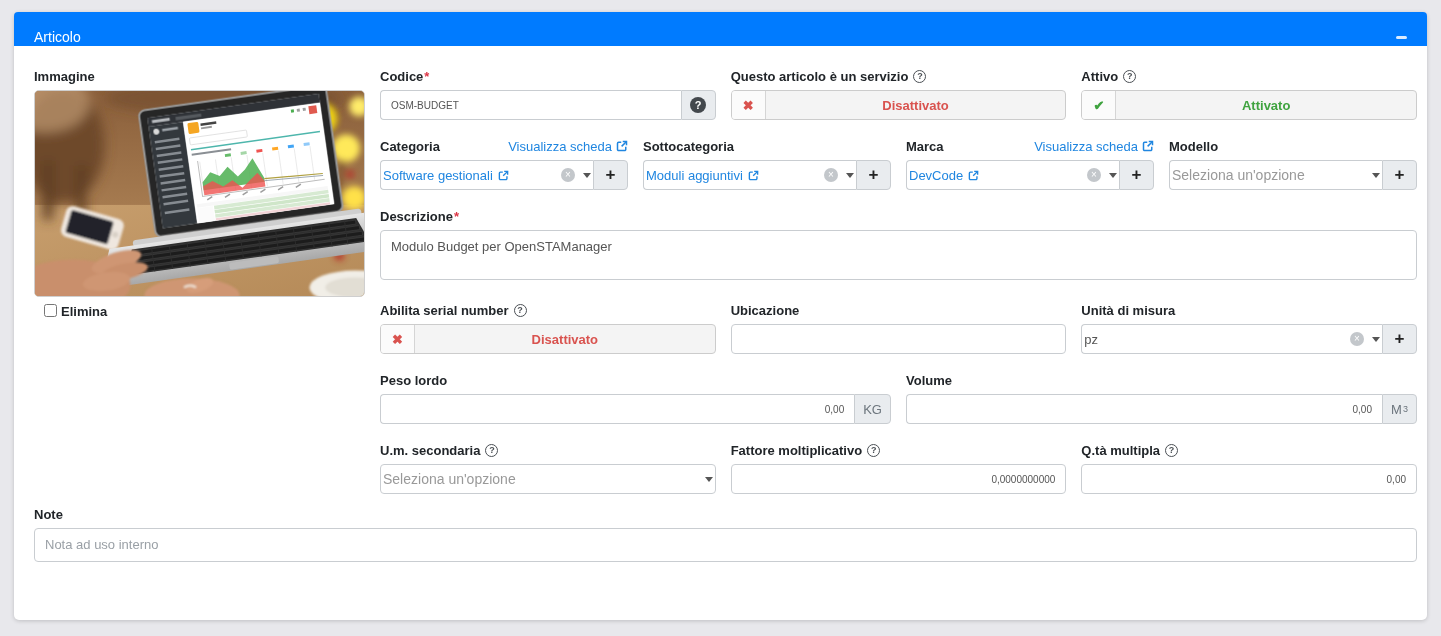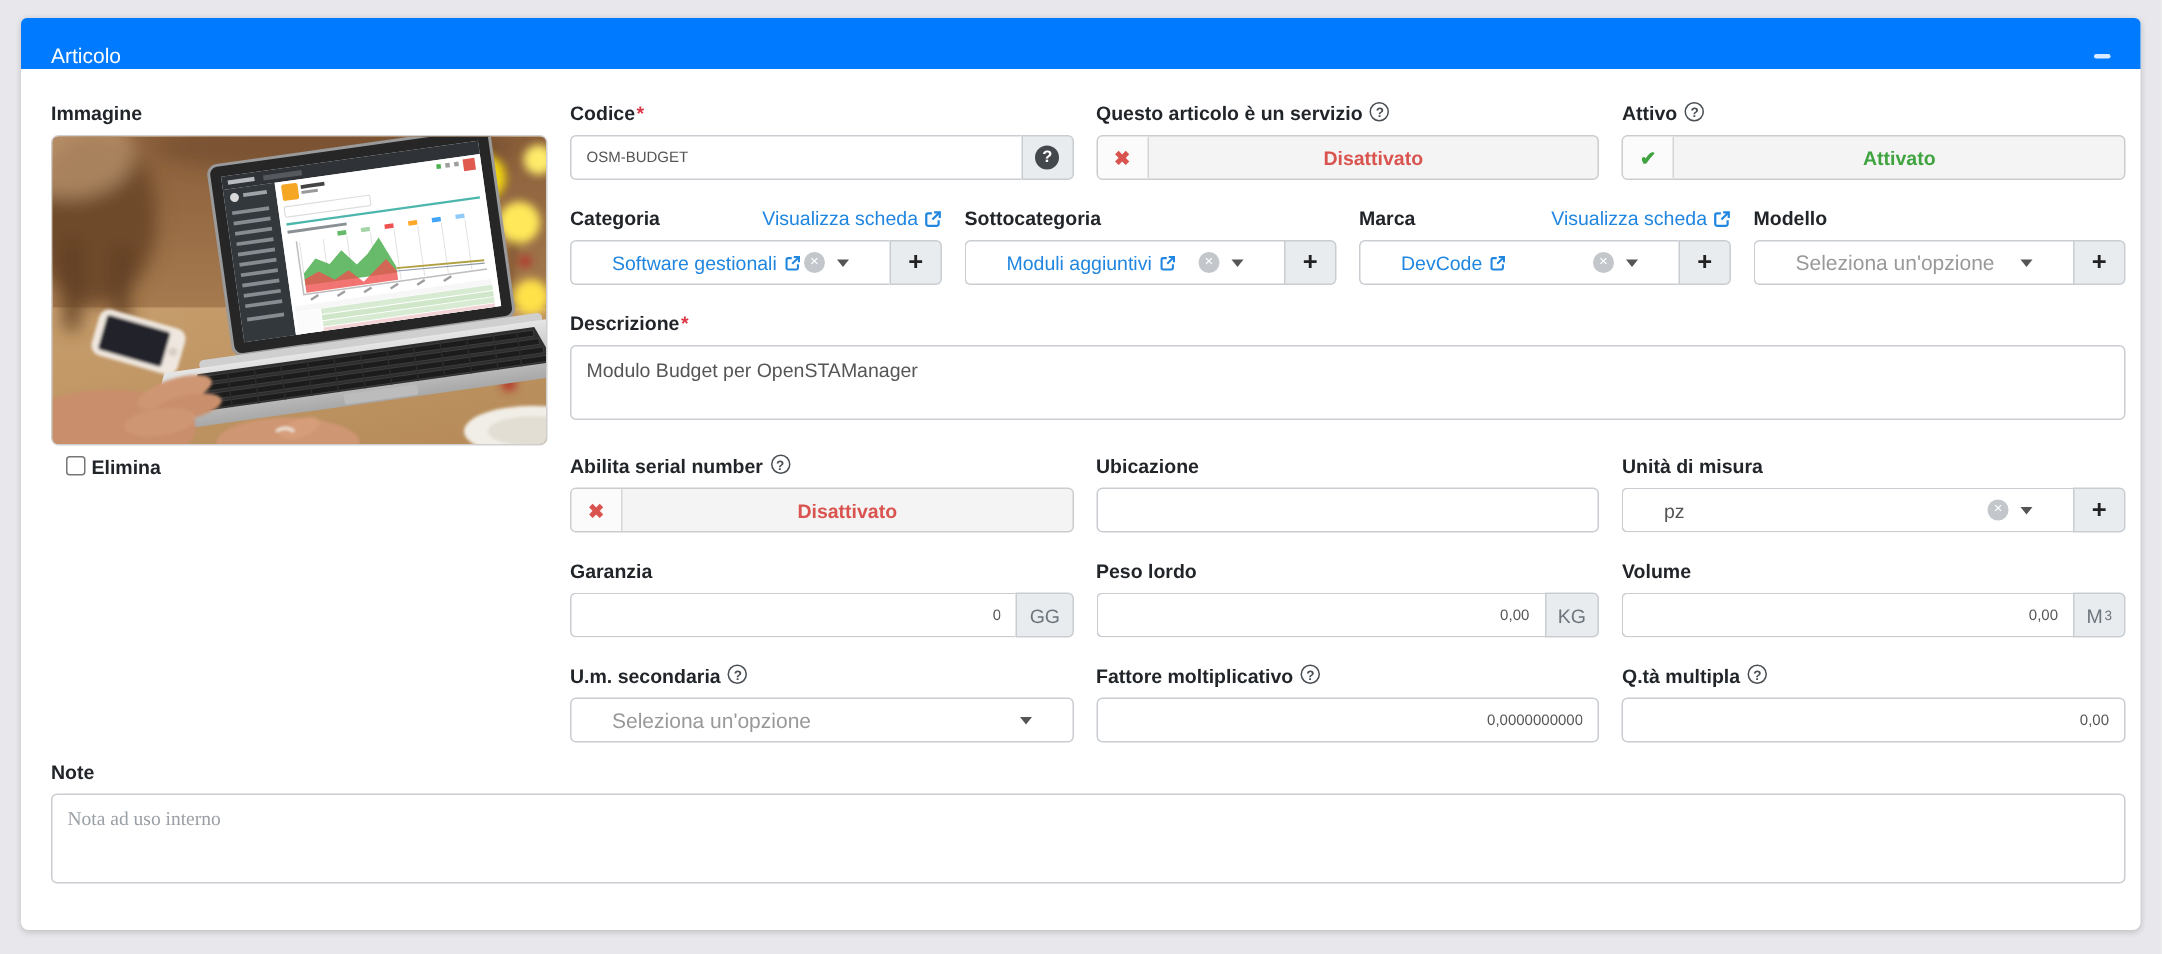--- a/index.html
+++ b/index.html
@@ -11,21 +11,21 @@
   .card-header{height:34px;background:#007bff;border-radius:4px 4px 0 0;
     display:flex;align-items:center;justify-content:space-between;padding:16px 14px 0 20px;}
   .card-title{color:#fff;font-size:14px;}
   .collapse-btn{background:transparent;border:none;cursor:pointer;padding:4px 6px;}
   .dash{display:block;width:11px;height:3px;border-radius:2px;background:rgba(255,255,255,.85);}
   .card-body{padding:22px 10px 14px 20px;}
   .top-flex{display:flex;}
   .img-col{width:331px;flex:0 0 331px;}
   .fields-col{flex:1;margin-left:15px;min-width:0;}
   .label{font-size:13px;font-weight:bold;color:#212529;}
-  .label-row{display:flex;align-items:flex-start;margin-bottom:6px;height:16px;}
+  .label-row{display:flex;align-items:center;margin-bottom:6px;height:16px;}
   .label-row.spaced{justify-content:space-between;}
   .req{color:#dc3545;font-weight:bold;font-size:13px;margin-left:1px;}
   .help-circle{display:inline-flex;align-items:center;justify-content:center;width:13px;height:13px;
     border:1.4px solid #4a4f54;border-radius:50%;font-size:9px;font-weight:bold;color:#4a4f54;margin-left:5px;flex:0 0 13px;}
   .link{font-size:13px;color:#2086e0;text-decoration:none;display:inline-flex;align-items:center;gap:4px;cursor:pointer;}
   .row{display:flex;gap:15px;margin-bottom:18px;}
   .fg{flex:1;min-width:0;}
   .igroup{display:flex;height:30px;}
   .inp{flex:1;min-width:0;height:30px;border:1px solid #c9cdd1;border-radius:4px;
     padding:0 10px;font-size:10px;color:#555;font-family:"Liberation Sans",sans-serif;background:#fff;outline:none;}
@@ -40,35 +40,35 @@
     border-radius:50%;background:#43484d;color:#fff;font-size:11px;font-weight:bold;}
   .toggle{display:flex;height:30px;border:1px solid #ccc;border-radius:4px;overflow:hidden;background:#f4f4f4;cursor:pointer;}
   .ticon{width:34px;flex:0 0 34px;display:flex;align-items:center;justify-content:center;
     background:#fbfbfb;border-right:1px solid #d5d5d5;font-size:13px;font-weight:bold;}
   .ticon.cross{color:#d9534f;}
   .ticon.check{color:#3fa33f;}
   .tstate{flex:1;display:flex;align-items:center;justify-content:center;font-size:13px;font-weight:bold;text-align:center;}
   .tstate.off{color:#d9534f;}
   .tstate.on{color:#3fa33f;}
   .select{flex:1;min-width:0;height:30px;border:1px solid #c9cdd1;border-radius:4px;background:#fff;
-    display:flex;align-items:center;padding:0 27px;cursor:pointer;}
+    display:flex;align-items:center;padding:0 2px;cursor:pointer;}
   .igroup .select{border-radius:4px 0 0 4px;border-right:none;}
   .select .val{font-size:13px;color:#2086e0;display:inline-flex;align-items:center;gap:5px;white-space:nowrap;overflow:hidden;}
   .select .val.plain{color:#555;}
   .select .ph{font-size:14px;color:#999;white-space:nowrap;overflow:hidden;}
   .sel-right{margin-left:auto;display:flex;align-items:center;gap:8px;flex:0 0 auto;}
   .clear{display:inline-flex;align-items:center;justify-content:center;width:14px;height:14px;border-radius:50%;
     background:#c3c7cb;color:#fff;font-size:10px;line-height:1;cursor:pointer;}
   .caret{width:0;height:0;border-left:4px solid transparent;border-right:4px solid transparent;border-top:5px solid #555;}
   .ext{flex:0 0 auto;}
   textarea{width:100%;border:1px solid #c9cdd1;border-radius:4px;padding:8px 10px;font-size:13px;color:#555;
     font-family:"Liberation Sans",sans-serif;resize:none;outline:none;}
   textarea::placeholder{color:#9aa0a6;}
   .ta-desc{height:50px;}
-  .ta-note{height:60px;font-family:Liberation Serif, serif;}
+  .ta-note{height:34px;}
   .img-frame{width:331px;height:207px;border:1px solid #cfcfcf;border-radius:5px;overflow:hidden;background:#c9a477;}
   .img-frame svg{display:block;width:100%;height:100%;}
   .chk-row{display:flex;align-items:flex-start;gap:4px;margin-top:7px;cursor:pointer;margin-left:10px;}
   .chk{width:13px;height:13px;margin:0;}
   .chk-label{font-size:13px;font-weight:bold;color:#212529;}
   .note-sec{margin-top:2px;}
 </style>
 </head>
 <body>
 
@@ -431,29 +431,20 @@
                   </span>
                 </div>
                 <button class="addon">+</button>
               </div>
             </div>
           </div>
 
           <div class="row">
             <div class="fg">
               <div class="label-row">
-                <span class="label">Garanzia</span>
-              </div>
-              <div class="igroup">
-                <input class="inp num" value="0" style="">
-                <span class="addon">GG</span>
-              </div>
-            </div>
-            <div class="fg">
-              <div class="label-row">
                 <span class="label">Peso lordo</span>
               </div>
               <div class="igroup">
                 <input class="inp num" value="0,00" style="">
                 <span class="addon">KG</span>
               </div>
             </div>
             <div class="fg">
               <div class="label-row">
                 <span class="label">Volume</span>

